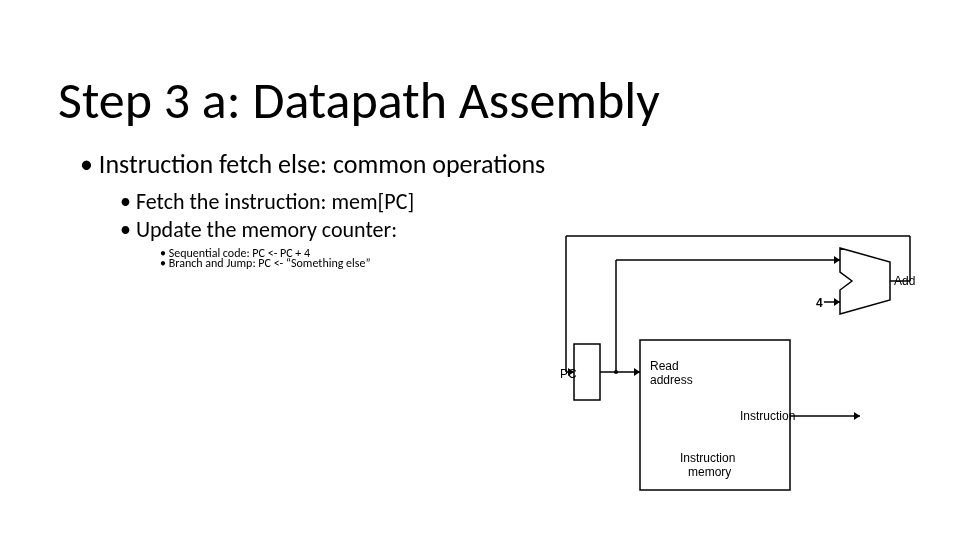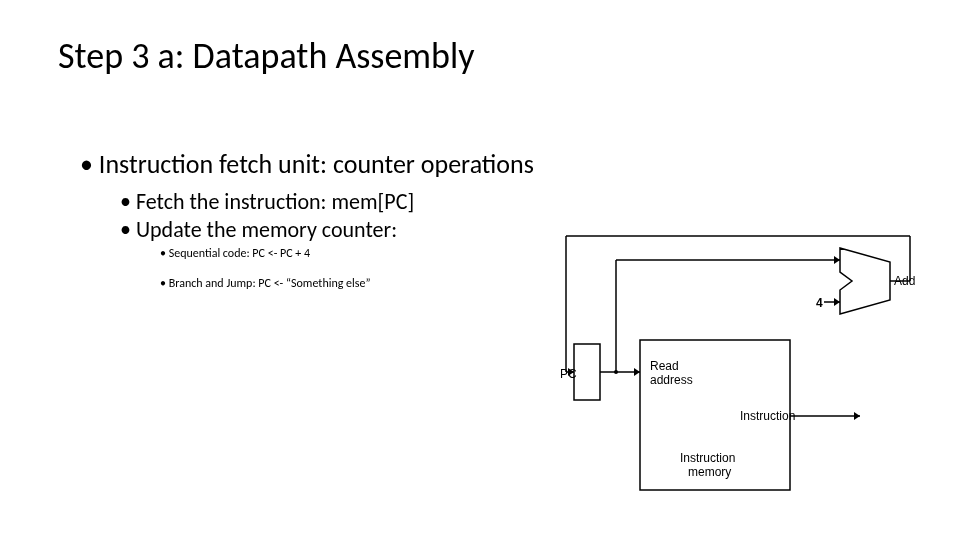--- a/index.html
+++ b/index.html
@@ -8,22 +8,22 @@
     height: 540px;
     background: #ffffff;
     font-family: Calibri, "Segoe UI", Arial, sans-serif;
     color: #000;
     position: relative;
     overflow: hidden;
   }
   .title {
     position: absolute;
     left: 58px;
-    top: 34px;
-    font-size: 36px;
+    top: 68px;
+    font-size: 52px;
     font-weight: 400;
   }
   .bullet-l1 {
     position: absolute;
     left: 80px;
     font-size: 26px;
   }
   .bullet-l2 {
     position: absolute;
     left: 120px;
@@ -49,25 +49,25 @@
     font-family: Arial, sans-serif;
     font-size: 12px;
     fill: #000;
   }
 </style>
 </head>
 <body>
 
 <div class="title">Step 3 a: Datapath Assembly</div>
 
-<div class="bullet-l1 dot" style="top:148px">Instruction fetch unit: counter operations</div>
+<div class="bullet-l1 dot" style="top:148px">Instruction fetch else: common operations</div>
 <div class="bullet-l2 dot" style="top:188px">Fetch the instruction: mem[PC]</div>
 <div class="bullet-l2 dot" style="top:216px">Update the memory counter:</div>
 <div class="bullet-l3 dot" style="top:246px">Sequential code: PC &lt;- PC + 4</div>
-<div class="bullet-l3 dot" style="top:276px">Branch and Jump:   PC &lt;- “Something else”</div>
+<div class="bullet-l3 dot" style="top:256px">Branch and Jump:   PC &lt;- “Something else”</div>
 
 <div class="diagram">
 <svg viewBox="0 0 380 280">
 
   <rect x="14" y="114" width="26" height="56" fill="none" stroke="#000" stroke-width="1.5"></rect>
   <text x="0" y="148" class="lbl">PC</text>
 
   <line x1="40" y1="142" x2="80" y2="142" stroke="#000" stroke-width="1.5"></line>
   <polygon points="80,142 74,138 74,146" fill="#000"></polygon>
 

